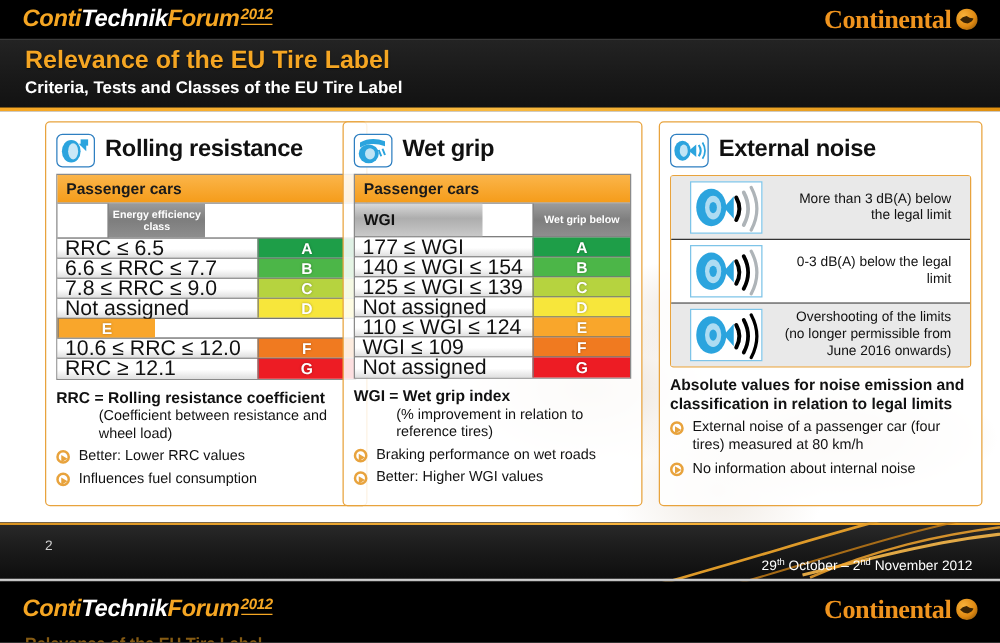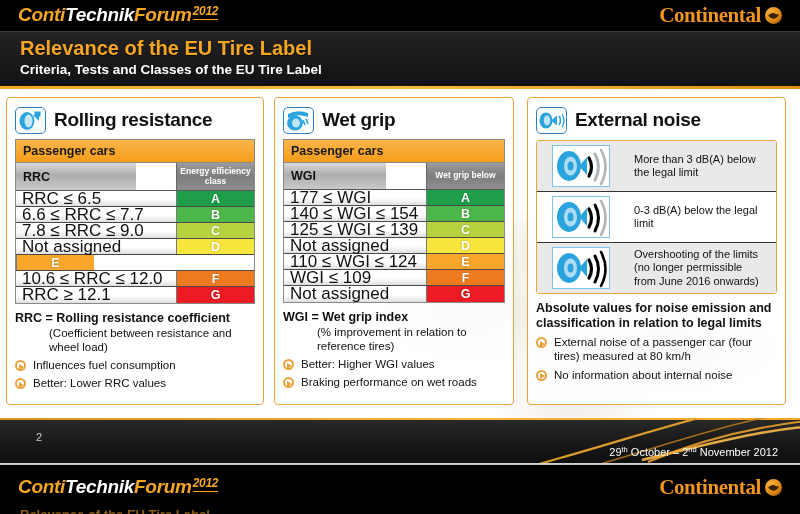--- a/index.html
+++ b/index.html
@@ -85,21 +85,21 @@
     pointer-events: none;
   }
 
   
   .panel {
     position: absolute; top: 8px; height: 308px;
     background: rgba(255,255,255,.86);
     border: 1.5px solid #E8A33D; border-radius: 4px;
     padding: 6px 8px 4px 8px;
   }
-  #panel-rr { left: 6px;  width: 258px; }
+  #panel-rr { left: 36px;  width: 258px; }
   #panel-wg { left: 274px; width: 240px; }
   #panel-en { left: 527px; width: 259px; }
 
   .panel-head { display: flex; align-items: center; gap: 8px; height: 32px; }
   .badge {
     width: 31px; height: 27px; border: 1.5px solid #2E7FC1; border-radius: 5px;
     background: #ffffff; position: relative; flex: 0 0 auto; overflow: hidden;
   }
   .panel-title { font-size: 19px; font-weight: bold; color: #111; letter-spacing: -.3px; }
 
@@ -135,21 +135,21 @@
   }
   .trow .cls {
     flex: 0 0 78px; display: flex; align-items: center; justify-content: center;
     font-size: 12.5px; font-weight: bold; color: #ffffff;
     text-shadow: 0 0 2px rgba(0,0,0,.35);
     border-left: 1px solid #7a7a7a;
   }
 
   
   .noise-wrap { margin-top: 4px; border: 1.5px solid #E8A33D; border-radius: 3px; background:#fff; }
-  .nrow { display: flex; align-items: center; gap: 24px; padding: 4px 15px; border-bottom: 1.5px solid #333; }
+  .nrow { display: flex; align-items: center; gap: 13px; padding: 4px 15px; border-bottom: 1.5px solid #333; text-align: right; }
   .nrow:last-child { border-bottom: none; }
   .nrow.alt { background: #E9E9E9; }
   .nicon {
     flex: 0 0 auto; width: 58px; height: 42px;
     border: 1.5px solid #7EC4E8; background: #fff; position: relative; overflow: hidden;
   }
   .ntext { font-size: 11px; color: #111; line-height: 1.22; }
 
   
   .deftitle { font-size: 12.5px; font-weight: bold; color: #111; margin-top: 7px; line-height: 1.2; }
@@ -237,21 +237,20 @@
             <ellipse cx="12.5" cy="13" rx="4" ry="6.5" fill="#fff" opacity=".75"></ellipse>
             <path d="M17 7 L23 7 L23 13 Z" fill="#2BA4DE"></path>
             <rect x="18.5" y="3.5" width="6" height="5" fill="#2BA4DE"></rect>
           </svg>
         </span>
         <span class="panel-title">Rolling resistance</span>
       </div>
       <div class="tbl">
         <div class="tbl-top">Passenger cars</div>
         <div class="tbl-sub">
-          <div class="c1">RRC</div>
           <div class="c2">Energy efficiency class</div>
         </div>
         <div id="rr-rows">
             <div class="trow">
               <div class="lab">RRC ≤ 6.5</div>
               <div class="cls" style="background: rgb(30, 158, 72);">A</div>
             </div>
             <div class="trow">
               <div class="lab">6.6 ≤ RRC ≤ 7.7</div>
               <div class="cls" style="background: rgb(76, 182, 72);">B</div>
@@ -275,25 +274,25 @@
               <div class="lab">RRC ≥ 12.1</div>
               <div class="cls" style="background: rgb(237, 28, 36);">G</div>
             </div>
           </div>
       </div>
       <div class="deftitle">RRC = Rolling resistance coefficient</div>
       <div class="defsub">(Coefficient between resistance and wheel load)</div>
       <div class="bullets" id="rr-bullets">
           <div class="bul">
             <span class="bdot"></span>
+            <span class="btxt">Better: Lower RRC values</span>
+          </div>
+          <div class="bul">
+            <span class="bdot"></span>
             <span class="btxt">Influences fuel consumption</span>
-          </div>
-          <div class="bul">
-            <span class="bdot"></span>
-            <span class="btxt">Better: Lower RRC values</span>
           </div>
         </div>
     </div>
 
     <div class="panel" id="panel-wg">
       <div class="panel-head">
         <span class="badge">
           <svg width="29" height="25" viewBox="0 0 29 25">
             <ellipse cx="11" cy="15" rx="8" ry="7.5" fill="#2BA4DE"></ellipse>
             <ellipse cx="12" cy="15" rx="4" ry="4.5" fill="#fff" opacity=".7"></ellipse>
@@ -338,25 +337,25 @@
               <div class="lab">Not assigned</div>
               <div class="cls" style="background: rgb(237, 28, 36);">G</div>
             </div>
           </div>
       </div>
       <div class="deftitle">WGI = Wet grip index</div>
       <div class="defsub">(% improvement in relation to reference tires)</div>
       <div class="bullets" id="wg-bullets">
           <div class="bul">
             <span class="bdot"></span>
+            <span class="btxt">Braking performance on wet roads</span>
+          </div>
+          <div class="bul">
+            <span class="bdot"></span>
             <span class="btxt">Better: Higher WGI values</span>
-          </div>
-          <div class="bul">
-            <span class="bdot"></span>
-            <span class="btxt">Braking performance on wet roads</span>
           </div>
         </div>
     </div>
 
     <div class="panel" id="panel-en">
       <div class="panel-head">
         <span class="badge">
           <svg width="29" height="25" viewBox="0 0 29 25">
             <ellipse cx="9" cy="12.5" rx="6.5" ry="8" fill="#2BA4DE"></ellipse>
             <ellipse cx="10" cy="12.5" rx="3.2" ry="5" fill="#fff" opacity=".7"></ellipse>

